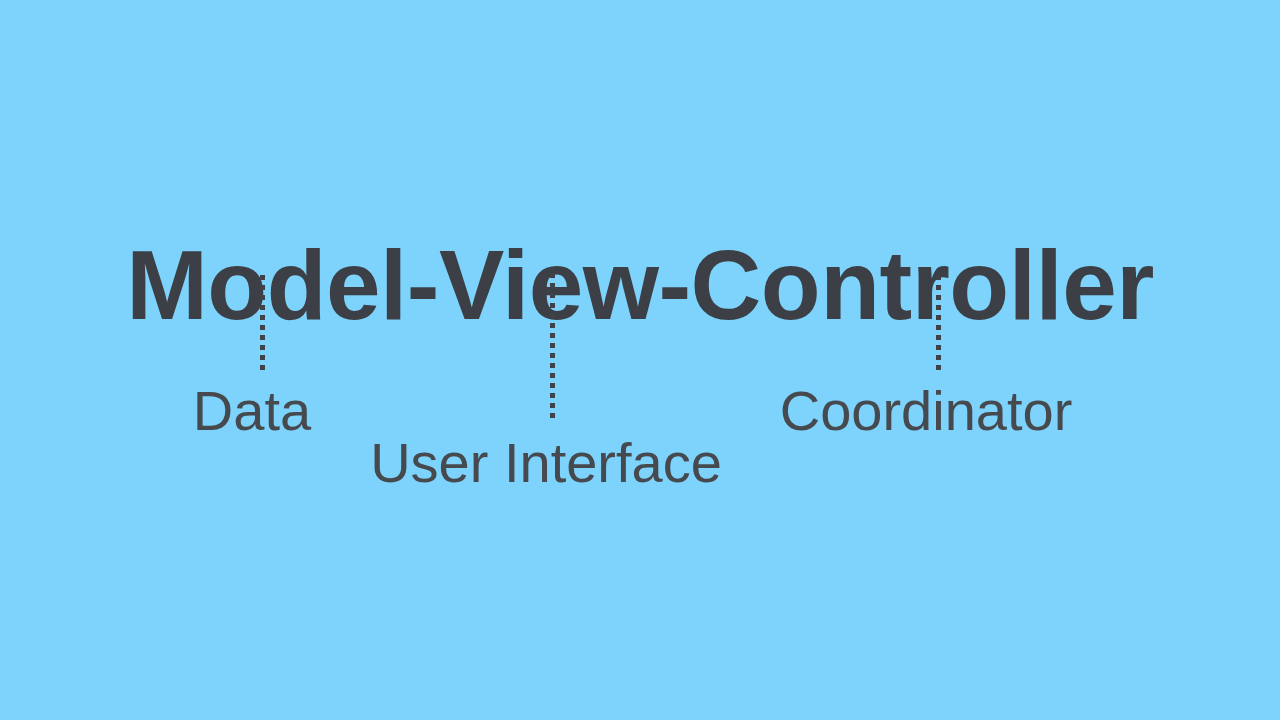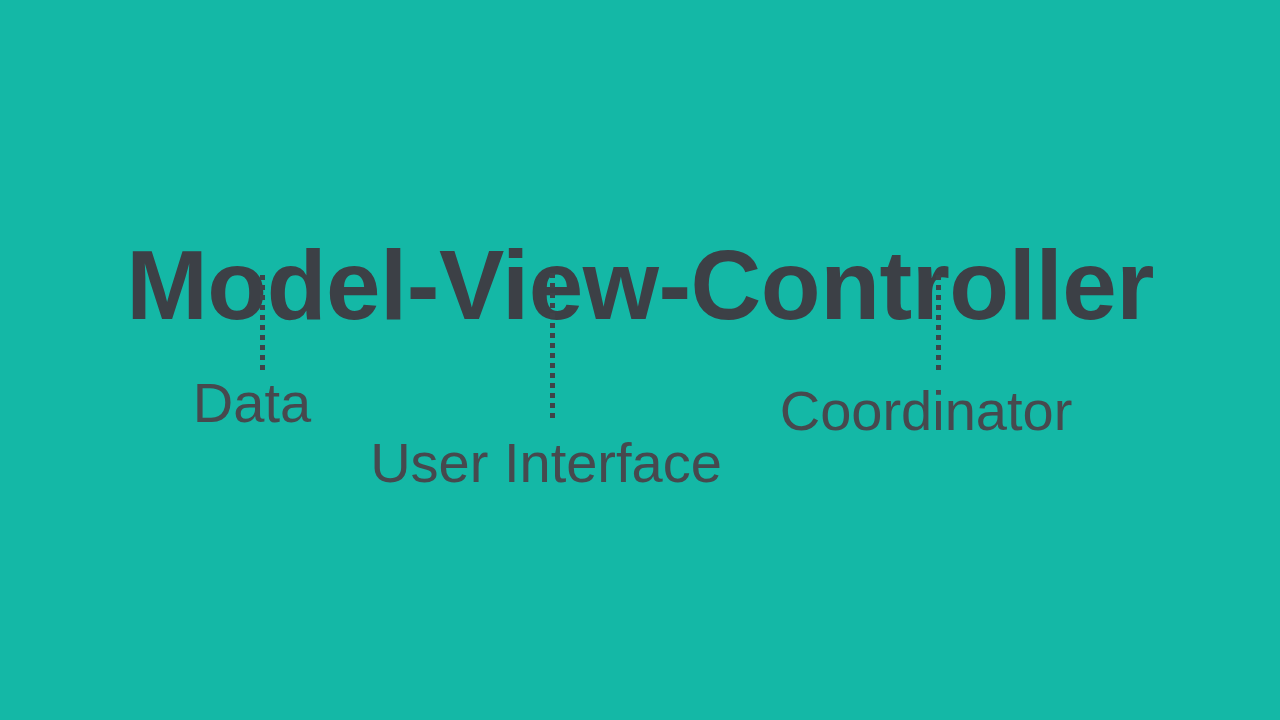--- a/index.html
+++ b/index.html
@@ -4,21 +4,21 @@
 <style>
   html, body {
     margin: 0;
     padding: 0;
     background: #ffffff;
   }
   .slide {
     position: relative;
     width: 1280px;
     height: 720px;
-    background: #14b8a6;
+    background: #7dd3fc;
     overflow: hidden;
     font-family: "Liberation Sans", sans-serif;
   }
   .title {
     position: absolute;
     top: 170px;
     left: 0;
     width: 100%;
     text-align: center;
     font-size: 98px;
@@ -42,21 +42,21 @@
   .connector.controller { left: 936px; top: 275px; height: 95px;  }
   .annotation {
     position: absolute;
     transform: translateX(-50%);
     font-size: 56px;
     line-height: 56px;
     font-weight: 400;
     color: #46494e;
     white-space: nowrap;
   }
-  .annotation.data           { left: 252px; top: 375px; }
+  .annotation.data           { left: 252px; top: 383px; }
   .annotation.user-interface { left: 546px; top: 435px; }
   .annotation.coordinator    { left: 926px; top: 383px; }
 </style>
 </head>
 <body>
 
 <div class="slide">
 
   <h1 class="title">Model-View-Controller</h1>
 

